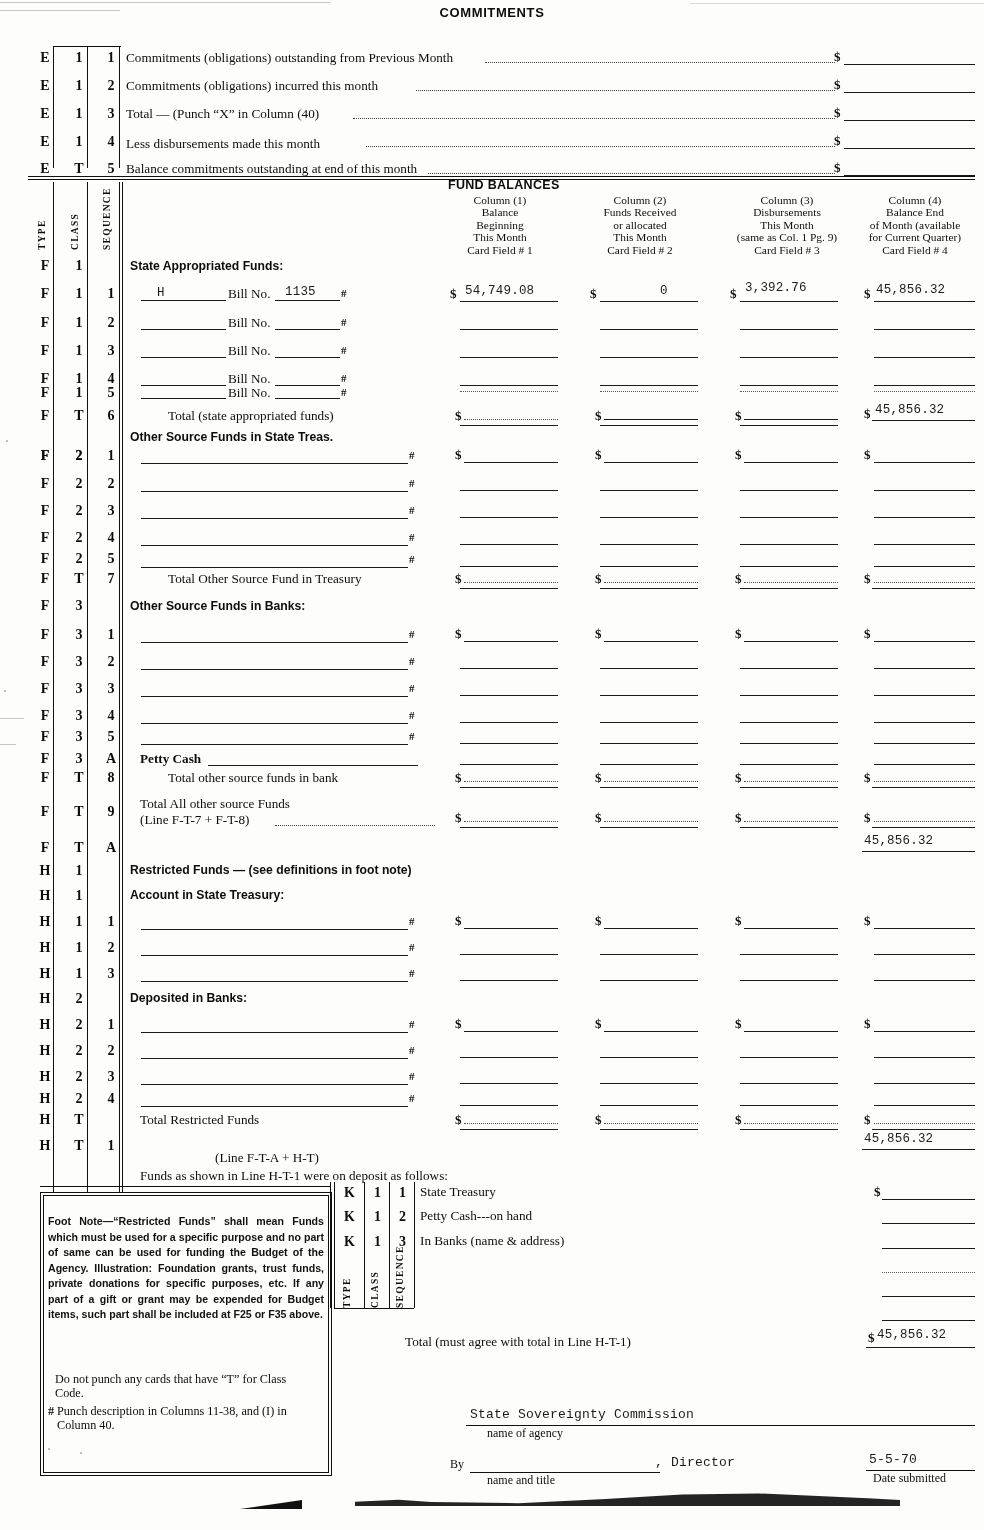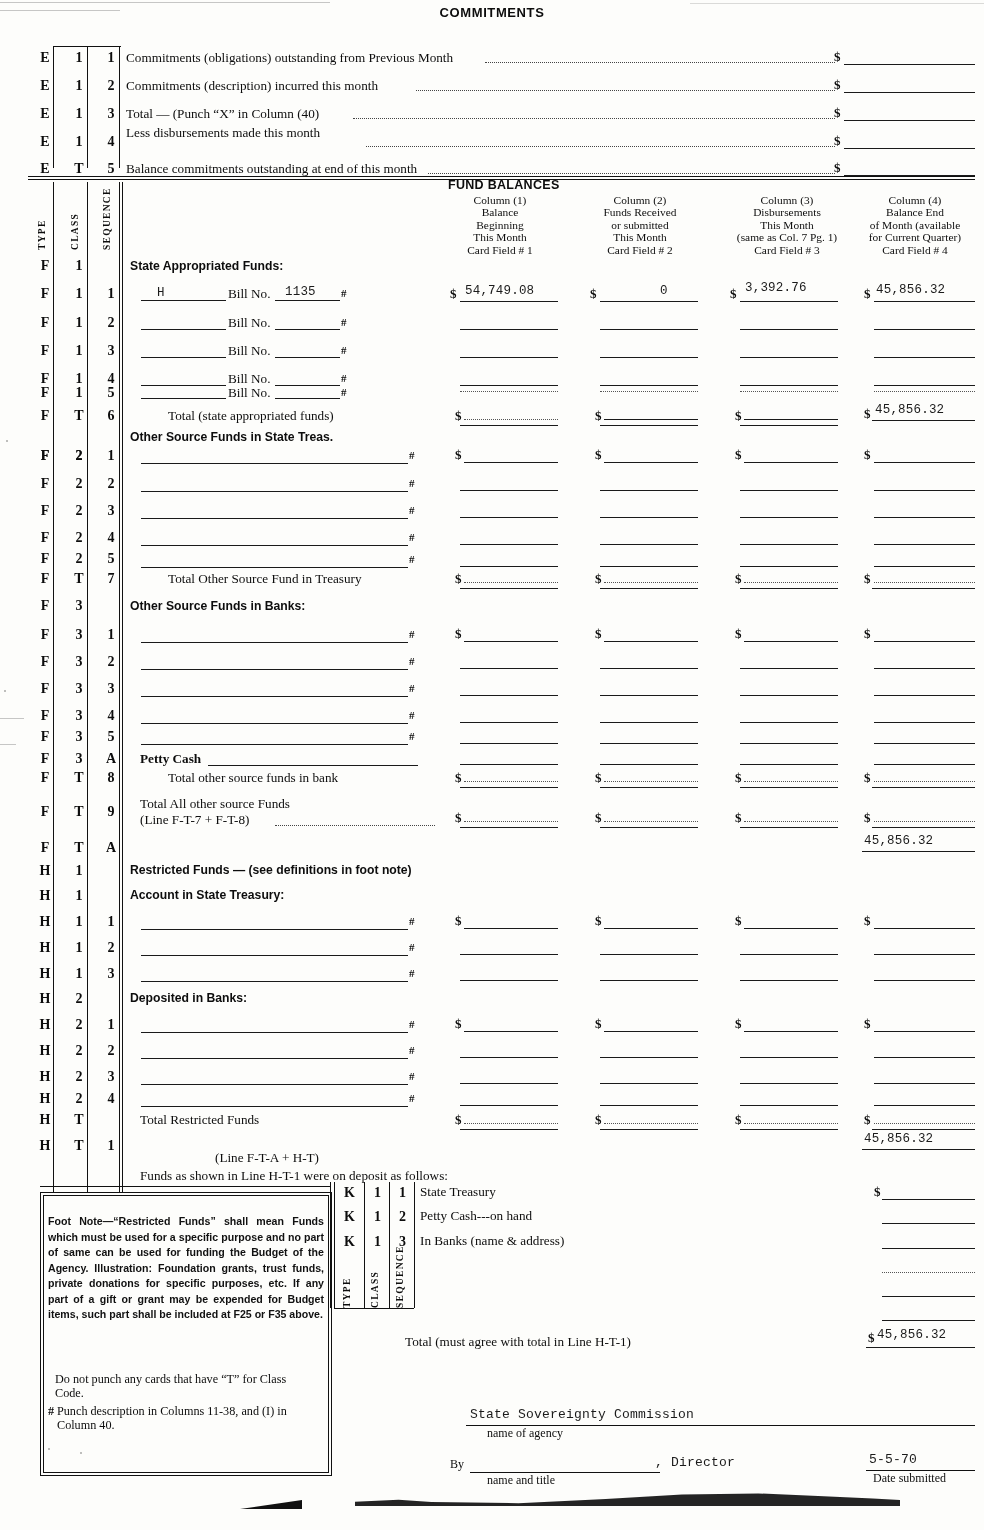--- a/index.html
+++ b/index.html
@@ -142,37 +142,37 @@
   <div class="code c" style="top:50px;">1</div>
   <div class="code s" style="top:50px;">1</div>
   <div class="lbl" style="left:126px;top:50px;">Commitments (obligations) outstanding from Previous Month</div>
   <div class="leader" style="left:485px;top:53px;width:350px;"></div>
   <div class="ds" style="left:834px;top:49px;">$</div>
   <div class="mline" style="left:844px;top:63px;width:131px;"></div>
 
   <div class="code t" style="top:78px;">E</div>
   <div class="code c" style="top:78px;">1</div>
   <div class="code s" style="top:78px;">2</div>
-  <div class="lbl" style="left:126px;top:78px;">Commitments (description) incurred this month</div>
+  <div class="lbl" style="left:126px;top:78px;">Commitments (obligations) incurred this month</div>
   <div class="leader" style="left:416px;top:81px;width:419px;"></div>
   <div class="ds" style="left:834px;top:77px;">$</div>
   <div class="mline" style="left:844px;top:91px;width:131px;"></div>
 
   <div class="code t" style="top:106px;">E</div>
   <div class="code c" style="top:106px;">1</div>
   <div class="code s" style="top:106px;">3</div>
   <div class="lbl" style="left:126px;top:106px;">Total — (Punch “X” in Column (40)</div>
   <div class="leader" style="left:353px;top:109px;width:482px;"></div>
   <div class="ds" style="left:834px;top:105px;">$</div>
   <div class="mline" style="left:844px;top:119px;width:131px;"></div>
 
   <div class="code t" style="top:134px;">E</div>
   <div class="code c" style="top:134px;">1</div>
   <div class="code s" style="top:134px;">4</div>
-  <div class="lbl" style="left:126px;top:125px;text-align:right;">Less disbursements made this month</div>
+  <div class="lbl" style="left:126px;top:136px;text-align:right;">Less disbursements made this month</div>
   <div class="leader" style="left:366px;top:137px;width:469px;"></div>
   <div class="ds" style="left:834px;top:133px;">$</div>
   <div class="mline" style="left:844px;top:147px;width:131px;"></div>
 
   <div class="code t" style="top:161px;">E</div>
   <div class="code c" style="top:161px;">T</div>
   <div class="code s" style="top:161px;">5</div>
   <div class="lbl" style="left:126px;top:161px;">Balance commitments outstanding at end of this month</div>
   <div class="leader" style="left:428px;top:164px;width:407px;"></div>
   <div class="ds" style="left:834px;top:160px;">$</div>
@@ -194,29 +194,29 @@
   <div class="colhdr" style="left:425px;top:194px;text-align:center;">
     <div>Column (1)</div>
     <div>Balance</div>
     <div>Beginning</div>
     <div>This Month</div>
     <div>Card Field # 1</div>
   </div>
   <div class="colhdr" style="left:565px;top:194px;">
     <div>Column (2)</div>
     <div>Funds Received</div>
-    <div>or submitted</div>
+    <div>or allocated</div>
     <div>This Month</div>
     <div>Card Field # 2</div>
   </div>
   <div class="colhdr" style="left:707px;top:194px;width:160px;">
     <div>Column (3)</div>
     <div>Disbursements</div>
     <div>This Month</div>
-    <div>(same as Col. 7 Pg. 1)</div>
+    <div>(same as Col. 1 Pg. 9)</div>
     <div>Card Field # 3</div>
   </div>
   <div class="colhdr" style="left:845px;top:194px;width:140px;">
     <div>Column (4)</div>
     <div>Balance End</div>
     <div>of Month (available</div>
     <div>for Current Quarter)</div>
     <div>Card Field # 4</div>
   </div>
 

